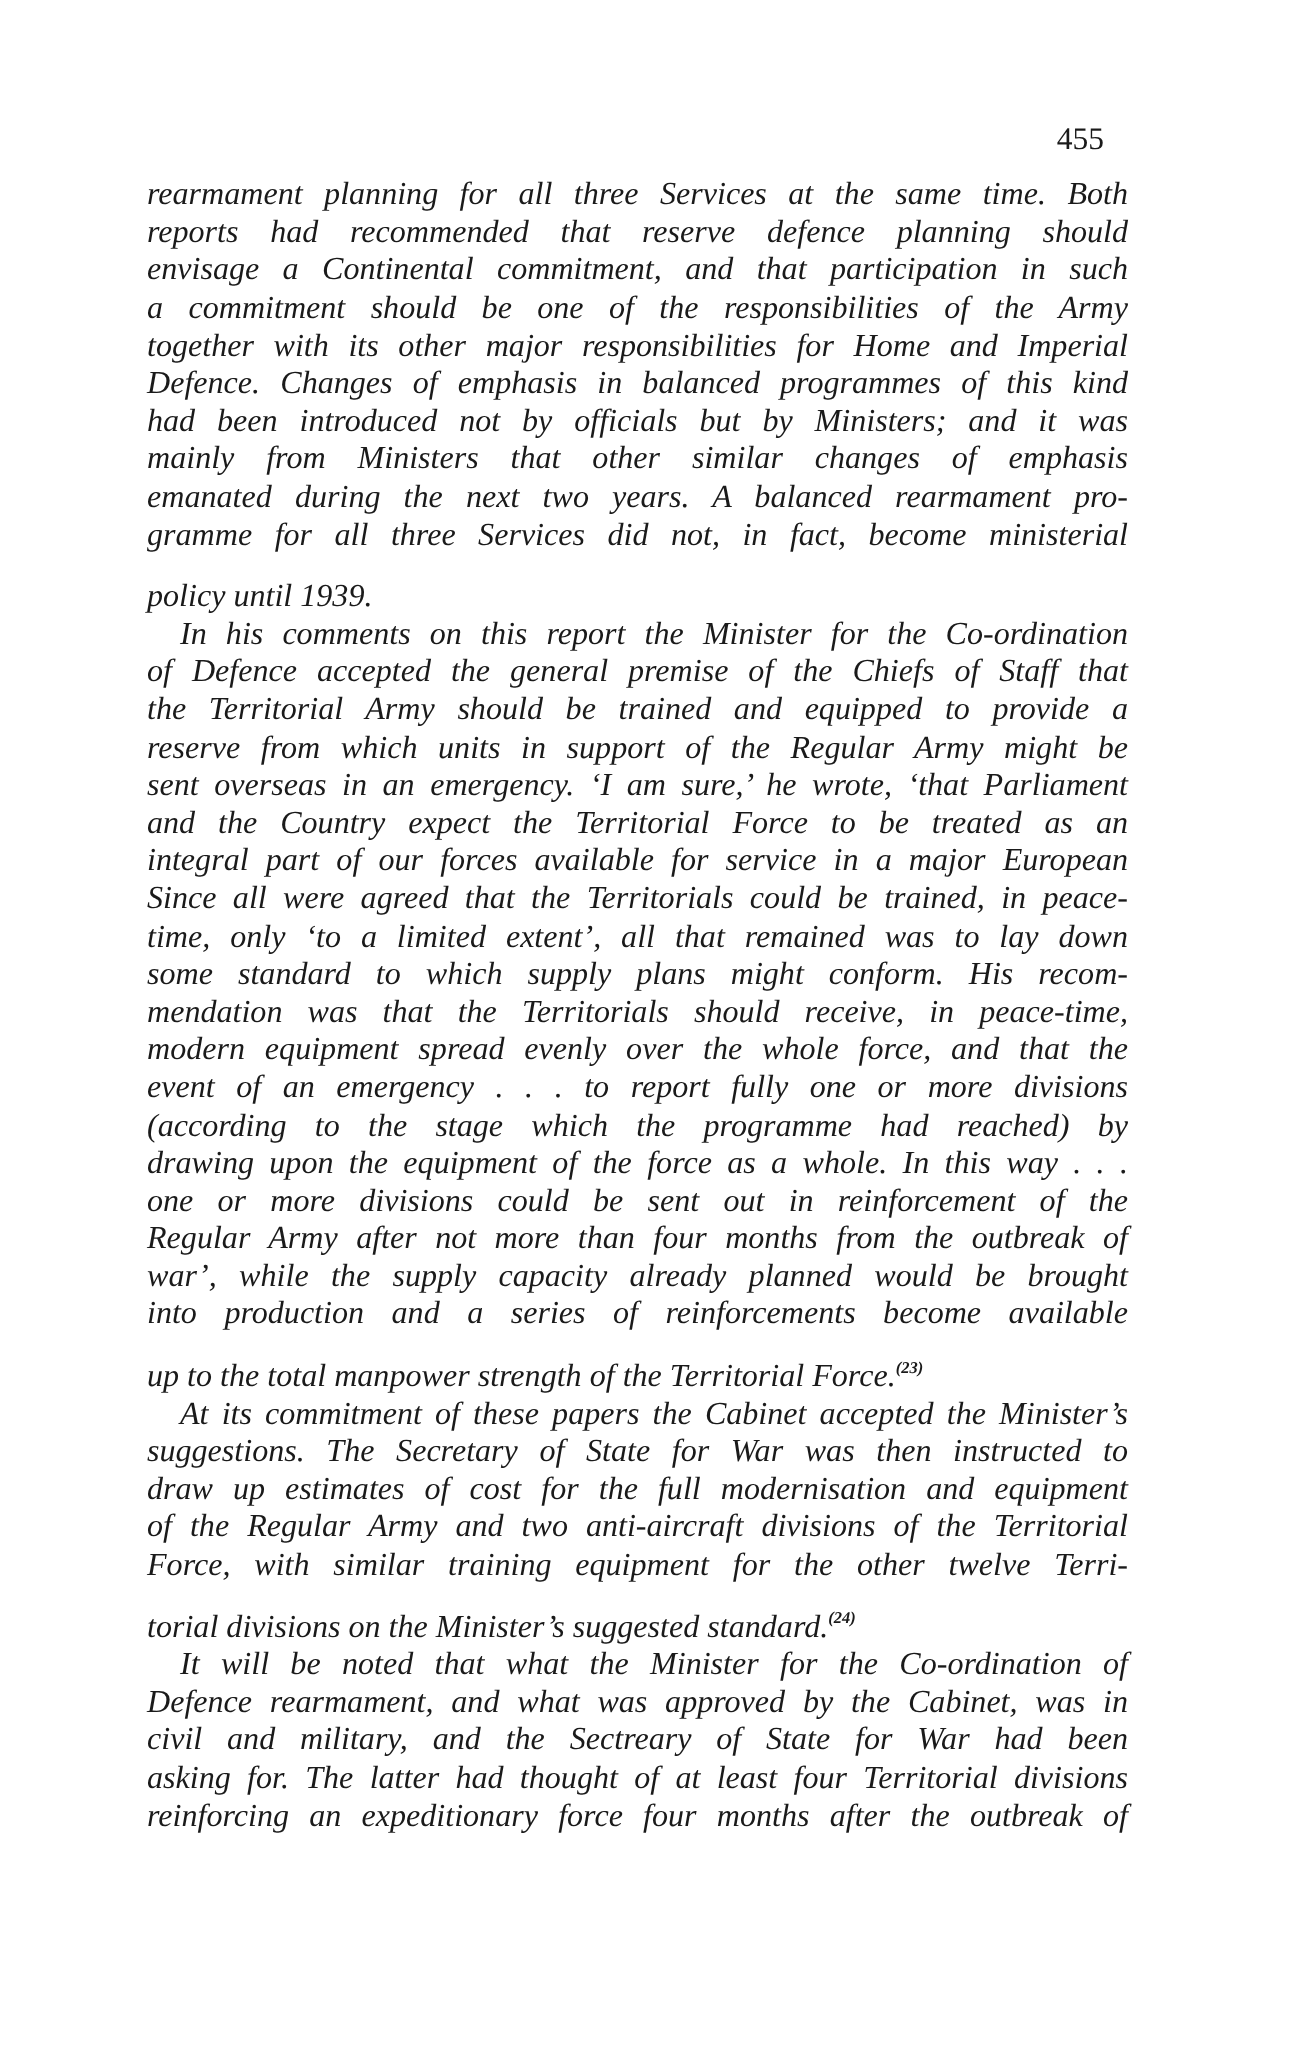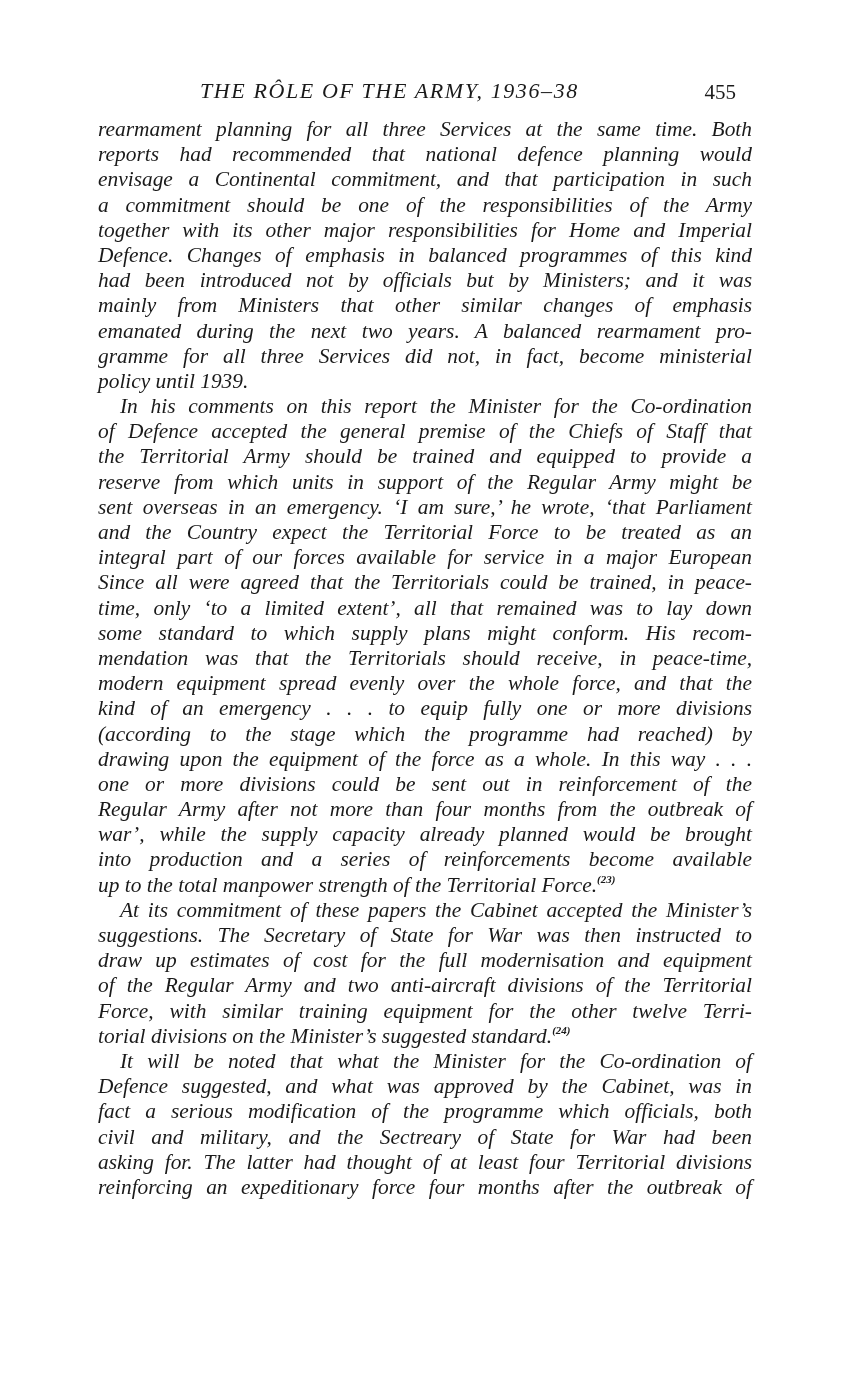--- a/index.html
+++ b/index.html
@@ -50,43 +50,43 @@
       height: 25.2px;
       line-height: 25.2px;
       text-align: justify;
       text-align-last: justify;
       white-space: nowrap;
       overflow: visible;
       font-style: italic;
     }
     .line.last {
       text-align-last: left;
+      margin-top: 16px;
     }
     .line.indent {
       text-indent: 22px;
     }
     .fn {
       font-size: 11px;
       font-weight: bold;
       vertical-align: 9px;
       line-height: 0;
     }
   </style>
 </head>
 <body>
 
 <div class="page">
   <div class="running-head">
-    <span class="running-title">THE RÔLE OF THE ARMY, 1936–38</span>
     <span class="page-number">455</span>
   </div>
   <div class="body-text" id="body-text">
       <div>
         <span class="line">rearmament planning for all three Services at the same time. Both</span>
-        <span class="line">reports had recommended that national defence planning would</span>
+        <span class="line">reports had recommended that reserve defence planning should</span>
         <span class="line">envisage a Continental commitment, and that participation in such</span>
         <span class="line">a commitment should be one of the responsibilities of the Army</span>
         <span class="line">together with its other major responsibilities for Home and Imperial</span>
         <span class="line">Defence. Changes of emphasis in balanced programmes of this kind</span>
         <span class="line">had been introduced not by officials but by Ministers; and it was</span>
         <span class="line">mainly from Ministers that other similar changes of emphasis</span>
         <span class="line">emanated during the next two years. A balanced rearmament pro-</span>
         <span class="line">gramme for all three Services did not, in fact, become ministerial</span>
         <span class="line last">policy until 1939.</span>
       </div>
@@ -96,39 +96,38 @@
         <span class="line">the Territorial Army should be trained and equipped to provide a</span>
         <span class="line">reserve from which units in support of the Regular Army might be</span>
         <span class="line">sent overseas in an emergency. ‘I am sure,’ he wrote, ‘that Parliament</span>
         <span class="line">and the Country expect the Territorial Force to be treated as an</span>
         <span class="line">integral part of our forces available for service in a major European</span>
         <span class="line">Since all were agreed that the Territorials could be trained, in peace-</span>
         <span class="line">time, only ‘to a limited extent’, all that remained was to lay down</span>
         <span class="line">some standard to which supply plans might conform. His recom-</span>
         <span class="line">mendation was that the Territorials should receive, in peace-time,</span>
         <span class="line">modern equipment spread evenly over the whole force, and that the</span>
-        <span class="line">kind of an emergency . . . to equip fully one or more divisions</span>
+        <span class="line">event of an emergency . . . to report fully one or more divisions</span>
         <span class="line">(according to the stage which the programme had reached) by</span>
         <span class="line">drawing upon the equipment of the force as a whole. In this way . . .</span>
         <span class="line">one or more divisions could be sent out in reinforcement of the</span>
         <span class="line">Regular Army after not more than four months from the outbreak of</span>
         <span class="line">war’, while the supply capacity already planned would be brought</span>
         <span class="line">into production and a series of reinforcements become available</span>
         <span class="line last">up to the total manpower strength of the Territorial Force.<sup class="fn">(23)</sup></span>
       </div>
       <div>
         <span class="line indent">At its commitment of these papers the Cabinet accepted the Minister’s</span>
         <span class="line">suggestions. The Secretary of State for War was then instructed to</span>
         <span class="line">draw up estimates of cost for the full modernisation and equipment</span>
         <span class="line">of the Regular Army and two anti-aircraft divisions of the Territorial</span>
         <span class="line">Force, with similar training equipment for the other twelve Terri-</span>
         <span class="line last">torial divisions on the Minister’s suggested standard.<sup class="fn">(24)</sup></span>
       </div>
       <div>
         <span class="line indent">It will be noted that what the Minister for the Co-ordination of</span>
-        <span class="line">Defence suggested, and what was approved by the Cabinet, was in</span>
-        <span class="line">fact a serious modification of the programme which officials, both</span>
+        <span class="line">Defence rearmament, and what was approved by the Cabinet, was in</span>
         <span class="line">civil and military, and the Sectreary of State for War had been</span>
         <span class="line">asking for. The latter had thought of at least four Territorial divisions</span>
         <span class="line">reinforcing an expeditionary force four months after the outbreak of</span>
       </div>
     </div>
 </div>
 
 </body></html>

